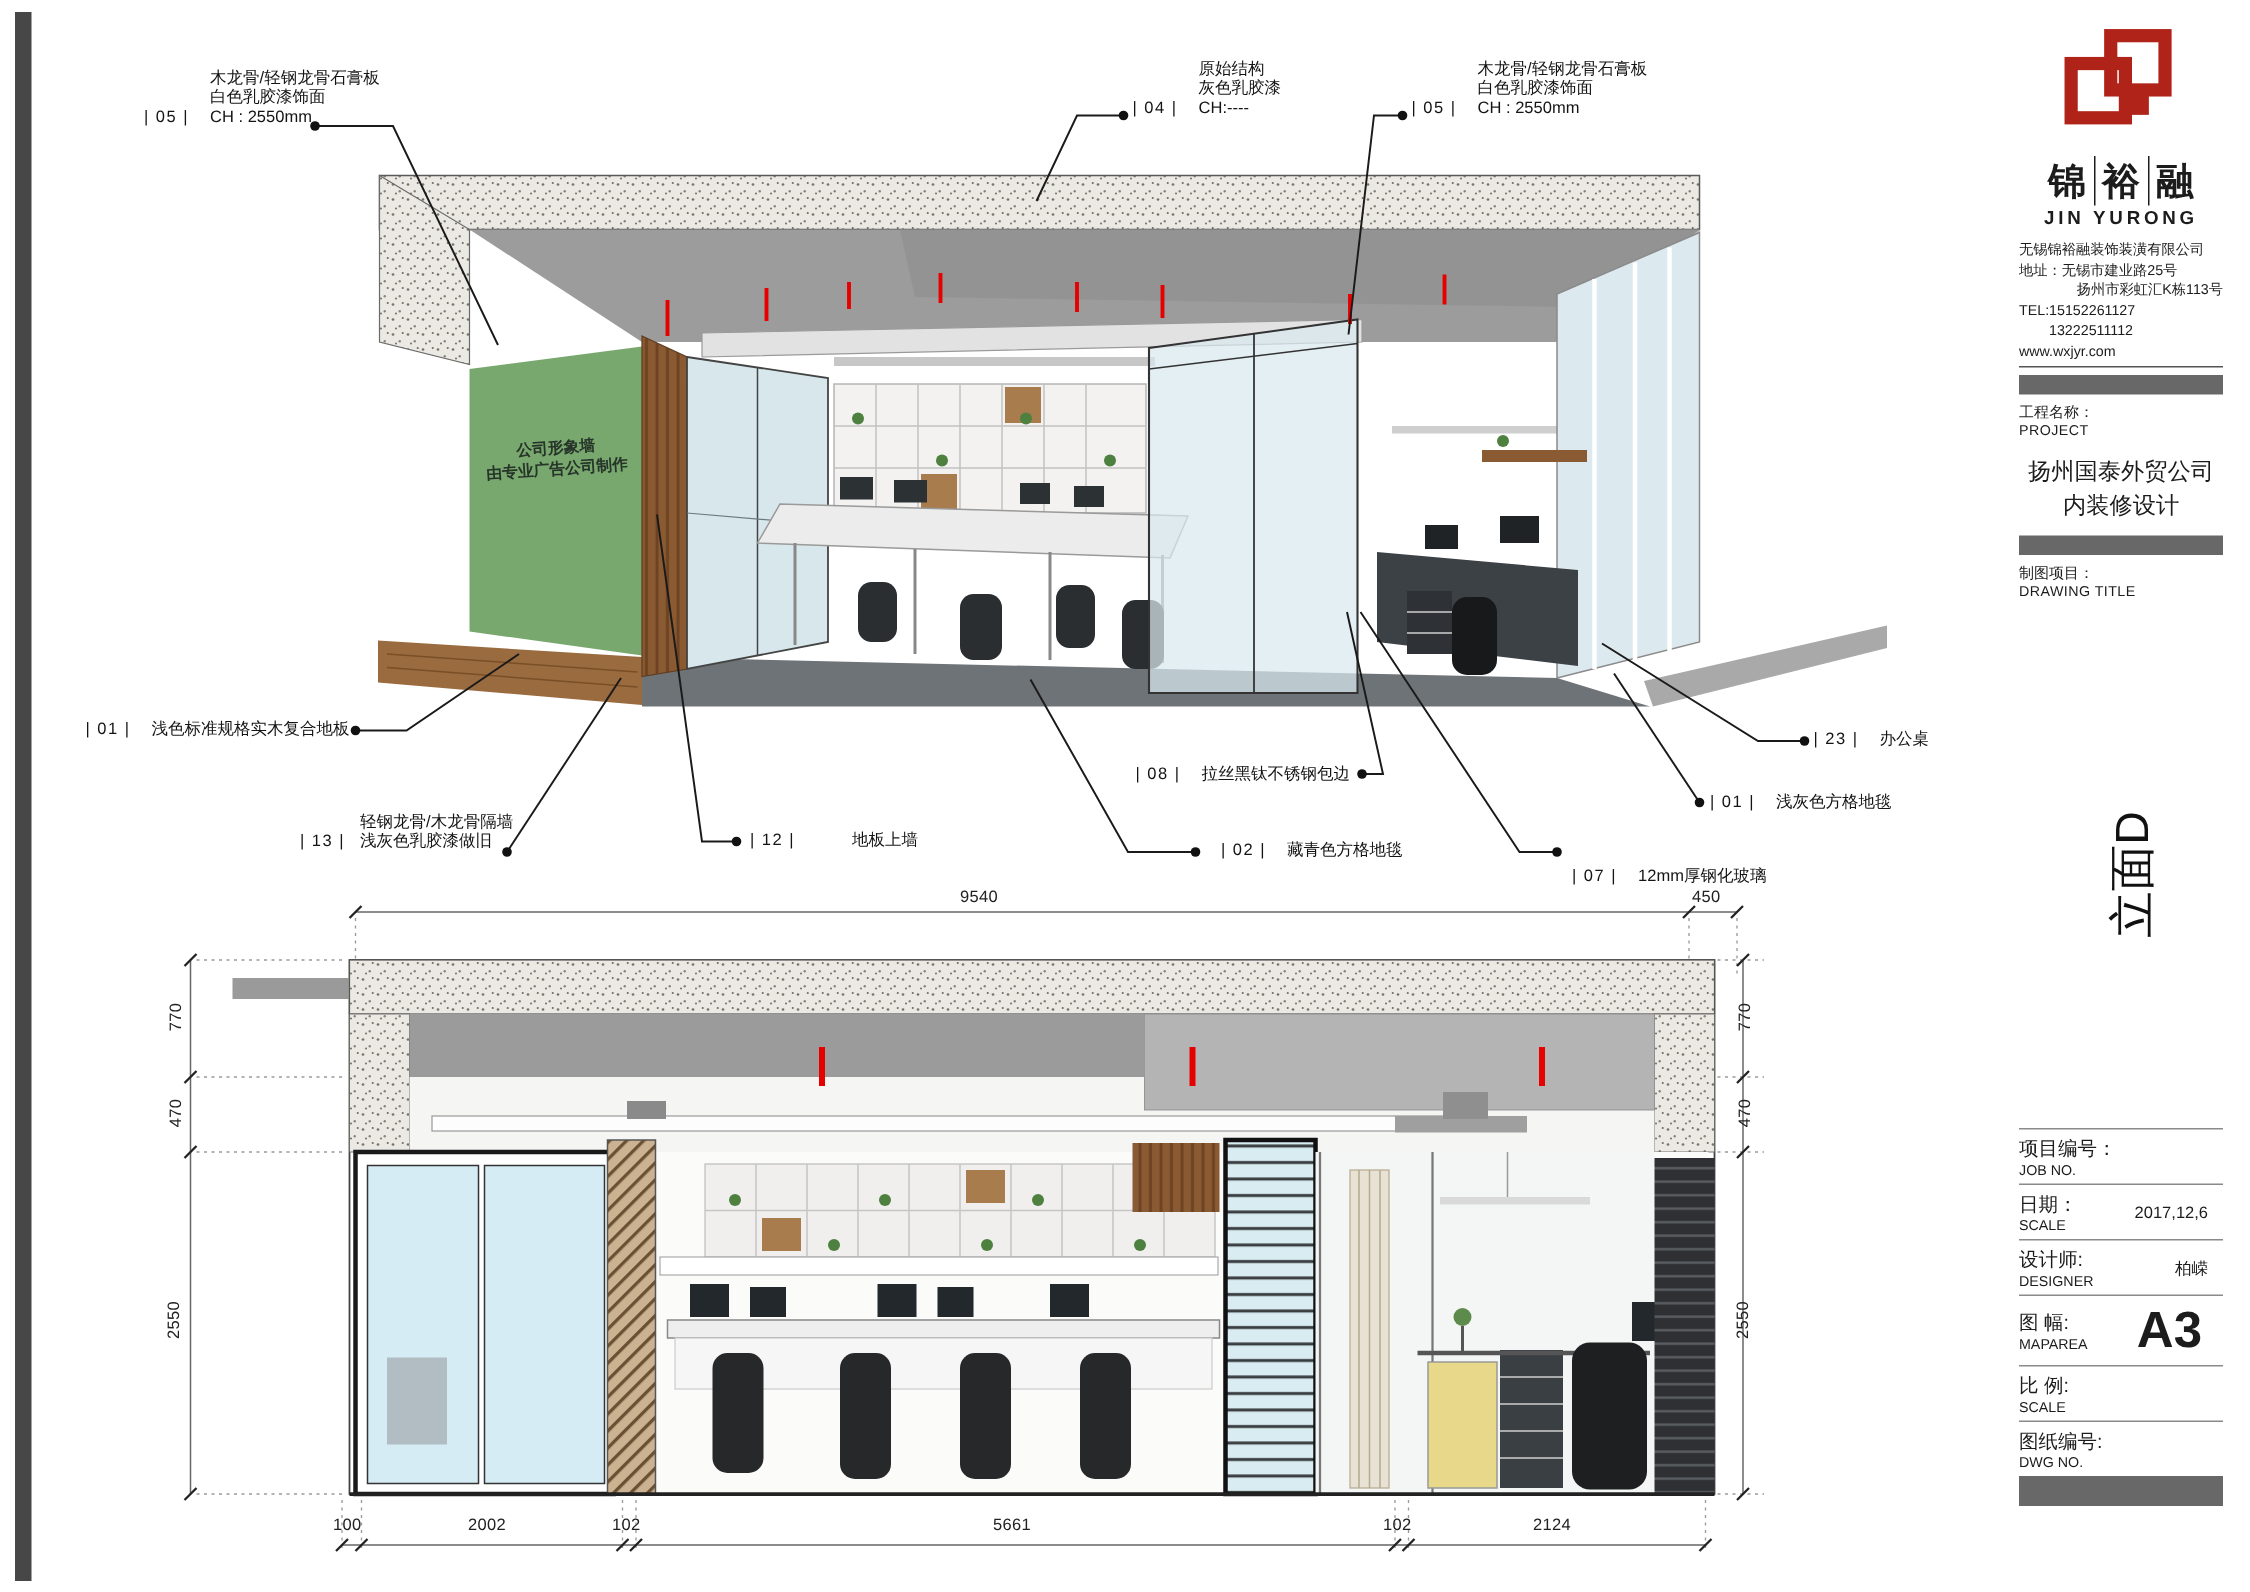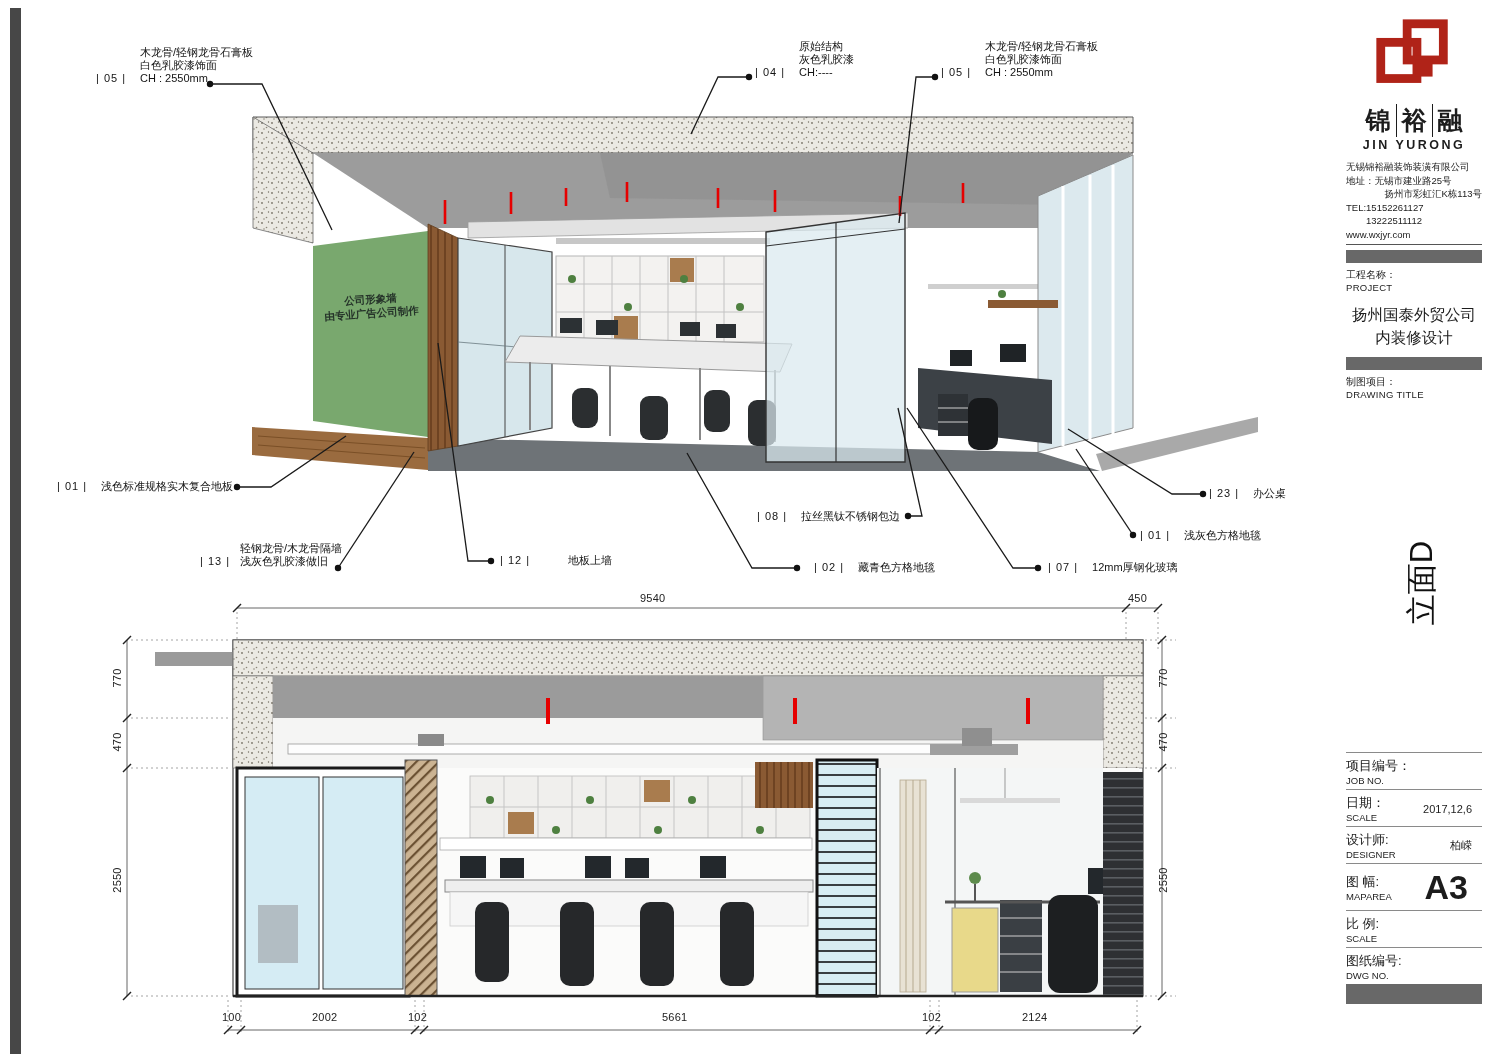--- a/index.html
+++ b/index.html
@@ -405,21 +405,21 @@
     <span class="clines">
         <span>拉丝黑钛不锈钢包边</span>
       </span>
   </div>
   <div class="anno" style="left:814px;top:561px">
     <span class="tag">| 02 |</span>
     <span class="clines">
         <span>藏青色方格地毯</span>
       </span>
   </div>
-  <div class="anno" style="left:1048px;top:561px">
+  <div class="anno" style="left:1048px;top:578px">
     <span class="tag">| 07 |</span>
     <span class="clines">
         <span>12mm厚钢化玻璃</span>
       </span>
   </div>
   <div class="anno" style="left:1140px;top:529px">
     <span class="tag">| 01 |</span>
     <span class="clines">
         <span>浅灰色方格地毯</span>
       </span>

